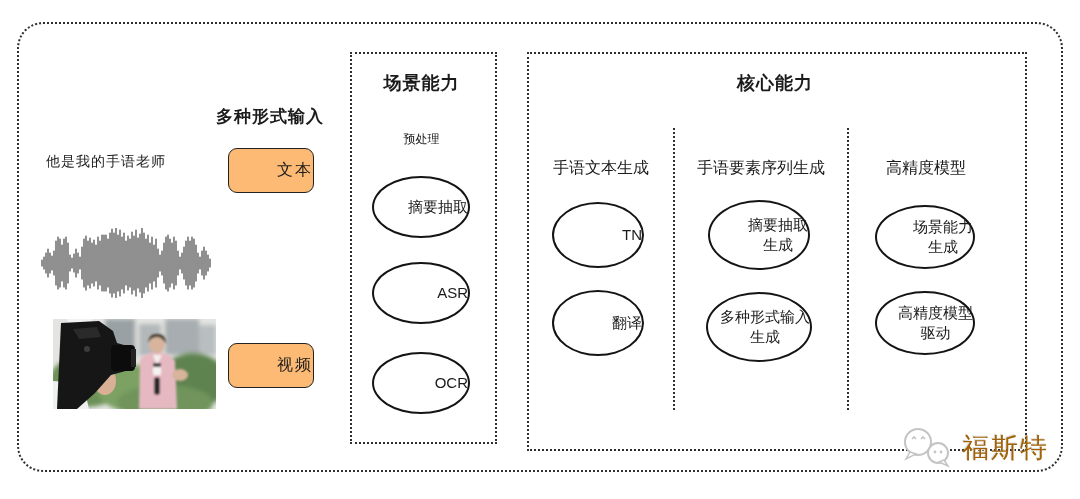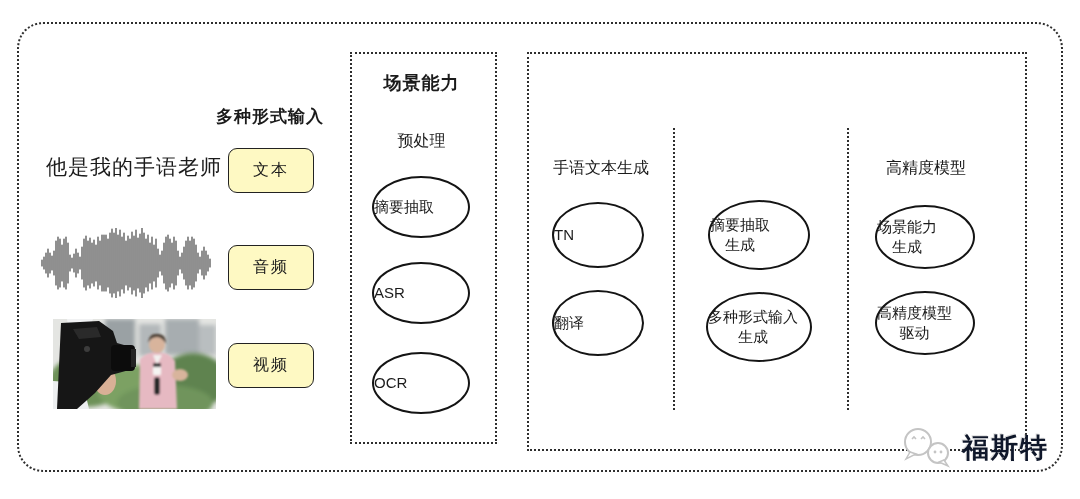--- a/index.html
+++ b/index.html
@@ -13,43 +13,43 @@
     left:17px;top:22px;width:1042px;height:446px;
     border:2px dotted #2e2e2e;border-radius:26px;
   }
   
   .dash-box{border:2px dotted #2e2e2e;background:transparent;}
   .scene-box{left:350px;top:52px;width:143px;height:388px;}
   .core-box{left:527px;top:52px;width:496px;height:395px;}
   .box-title{
     width:100%;text-align:center;font-weight:bold;font-size:18px;letter-spacing:1px;
   }
-  .sub-label{font-size:16px;text-align:center;}
+  .sub-label{font-size:12px;text-align:center;}
   .col-header{font-size:16px;white-space:nowrap;transform:translateX(-50%);}
   
   .ellipse-node{
     border:2.2px solid #141414;border-radius:50%;background:#fff;
-    display:flex;align-items:center;justify-content:flex-start;text-align:center;
+    display:flex;align-items:center;justify-content:flex-end;text-align:center;
     font-size:15px;line-height:1.35;white-space:pre-line;
     transform:translate(-50%,-50%);
   }
   
   .v-divider{width:0;border-left:2px dotted #2e2e2e;}
   
   .input-title{font-weight:bold;font-size:17px;letter-spacing:1px;}
-  .sample-text{font-size:21px;letter-spacing:1px;white-space:nowrap;}
+  .sample-text{font-size:14px;letter-spacing:1px;white-space:nowrap;}
   .input-box{
-    width:84px;height:43px;border:1.6px solid #222;border-radius:9px;background:#fef9c3;
-    display:flex;align-items:center;justify-content:center;font-size:16px;letter-spacing:2px;
+    width:84px;height:43px;border:1.6px solid #222;border-radius:9px;background:#fdba74;
+    display:flex;align-items:center;justify-content:flex-end;font-size:16px;letter-spacing:2px;
   }
   .video-thumb{width:163px;height:90px;overflow:hidden;background:#dfe1de;}
   
   .watermark{display:flex;align-items:center;gap:6px;z-index:5;}
   .watermark-text{
-    font-size:27px;font-weight:bold;color:#0f172a;letter-spacing:2px;
+    font-size:27px;font-weight:normal;color:#a16207;letter-spacing:2px;
     text-shadow:1px 1px 0 #ffffff, -1px -1px 0 rgba(120,120,120,0.25);
   }
 </style>
 </head>
 <body>
 
 <div id="canvas">
 
   <div class="abs outer-frame"></div>
 
@@ -144,23 +144,20 @@
         <line x1="158" x2="158" y1="25" y2="45" stroke="#343434" stroke-width="1.1" stroke-linecap="round"></line>
         <line x1="160" x2="160" y1="29" y2="41" stroke="#343434" stroke-width="1.1" stroke-linecap="round"></line>
         <line x1="162" x2="162" y1="23" y2="47" stroke="#343434" stroke-width="1.1" stroke-linecap="round"></line>
         <line x1="164" x2="164" y1="19" y2="51" stroke="#343434" stroke-width="1.1" stroke-linecap="round"></line>
         <line x1="166" x2="166" y1="23" y2="47" stroke="#343434" stroke-width="1.1" stroke-linecap="round"></line>
         <line x1="168" x2="168" y1="27" y2="43" stroke="#343434" stroke-width="1.1" stroke-linecap="round"></line>
         <line x1="170" x2="170" y1="31" y2="39" stroke="#343434" stroke-width="1.1" stroke-linecap="round"></line>
       </svg>
   </div>
 
-  <div class="abs input-box" style="left:228px;top:245px;">
-    <span>音频</span>
-  </div>
 
   <div class="abs video-thumb" style="left:53px;top:319px;">
     <svg width="163" height="90" viewBox="0 0 163 90">
       <defs>
         <filter id="blur2">
             <feGaussianBlur stdDeviation="2"></feGaussianBlur>
           </filter>
         <filter id="blur1">
             <feGaussianBlur stdDeviation="1.2"></feGaussianBlur>
           </filter>
@@ -219,32 +216,34 @@
   </div>
   <div class="abs ellipse-node" style="left:421px;top:293px;width:94px;height:58px;">
     <span>ASR</span>
   </div>
   <div class="abs ellipse-node" style="left:421px;top:383px;width:94px;height:58px;">
     <span>OCR</span>
   </div>
 
   <div class="abs dash-box core-box"></div>
 
+  <div class="abs box-title" style="left:527px;top:71px;width:496px;">核心能力</div>
 
   <div class="abs v-divider" style="left:673px;top:128px;height:282px;"></div>
   <div class="abs v-divider" style="left:847px;top:128px;height:282px;"></div>
 
   <div class="abs col-header" style="left:601px;top:158px;">手语文本生成</div>
   <div class="abs ellipse-node" style="left:598px;top:235px;width:88px;height:62px;">
     <span>TN</span>
   </div>
   <div class="abs ellipse-node" style="left:598px;top:323px;width:88px;height:62px;">
     <span>翻译</span>
   </div>
 
+  <div class="abs col-header" style="left:761px;top:158px;">手语要素序列生成</div>
   <div class="abs ellipse-node" style="left:759px;top:235px;width:98px;height:66px;">
     <span>摘要抽取
 生成</span>
   </div>
   <div class="abs ellipse-node" style="left:759px;top:327px;width:102px;height:66px;">
     <span>多种形式输入
 生成</span>
   </div>
 
   <div class="abs col-header" style="left:926px;top:158px;">高精度模型</div>

